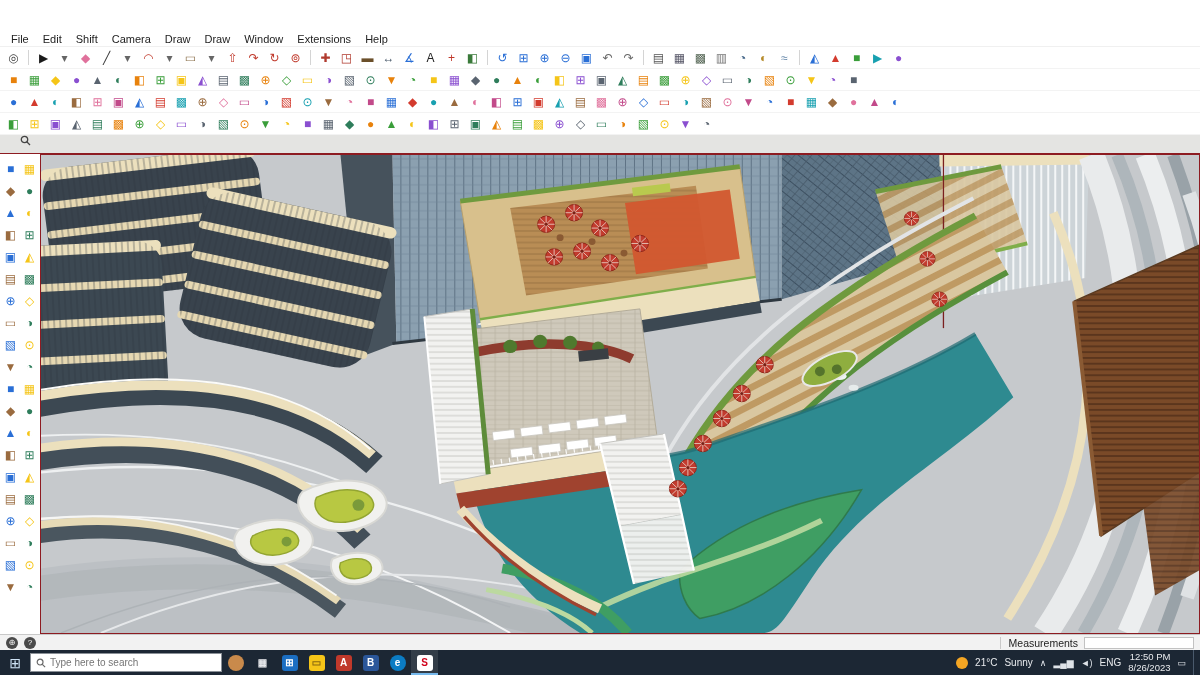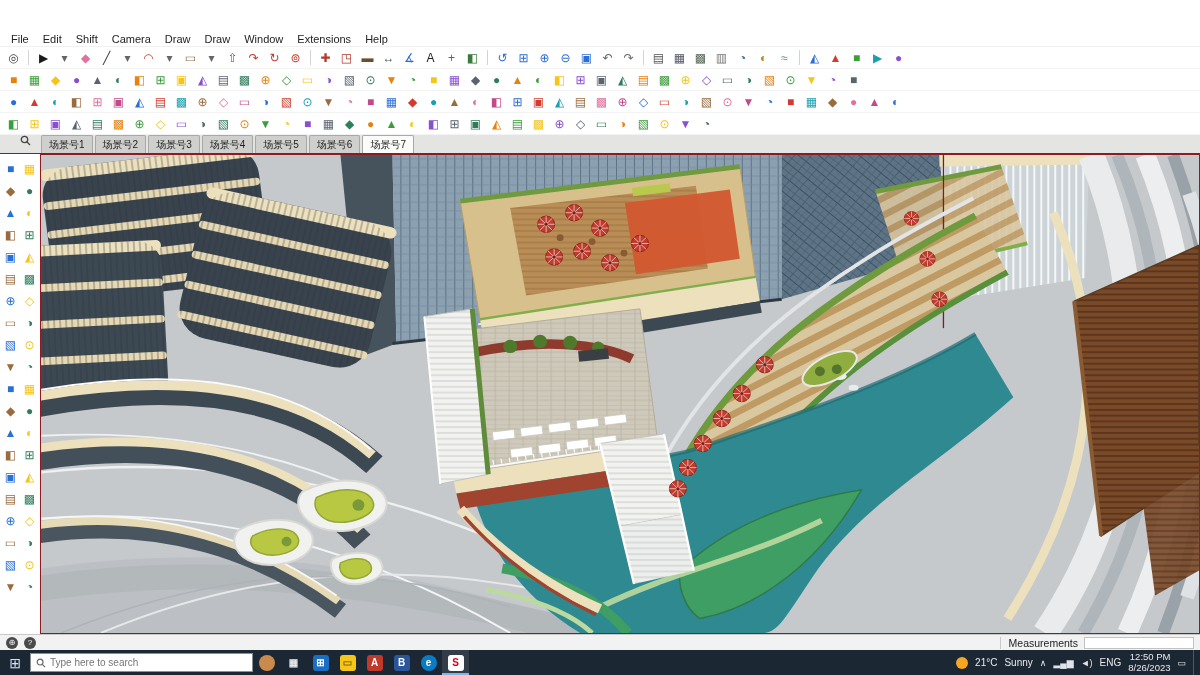--- a/index.html
+++ b/index.html
@@ -36,21 +36,21 @@
 
   
   .statusbar { height:16px; display:flex; align-items:center; gap:6px; background:#f2f2f2; border-top:1px solid #c9c9c9; font-size:10.5px; color:#222; padding:0 6px; }
   .stcirc { width:12px; height:12px; border-radius:50%; background:#4a4a4a; color:#fff; font-size:8px; display:flex; align-items:center; justify-content:center; }
   .meas-wrap { margin-left:auto; display:flex; align-items:center; gap:6px; border-left:1px solid #c9c9c9; padding-left:8px; }
   .meas-box { width:110px; height:12px; background:#fff; border:1px solid #c2c2c2; font-size:10px; }
 
   
   .taskbar { height:25px; background:#1c2734; display:flex; align-items:center; color:#e8eaed; }
   .start { width:30px; height:25px; display:flex; align-items:center; justify-content:center; font-size:14px; color:#cfe3f5; cursor:default; }
-  .searchbox { width:223px; height:19px; background:#fff; border:1px solid #8a9097; display:flex; align-items:center; gap:4px; padding:0 5px; }
+  .searchbox { width:192px; height:19px; background:#fff; border:1px solid #8a9097; display:flex; align-items:center; gap:4px; padding:0 5px; }
   .searchbox input { border:none; outline:none; font-size:10px; width:150px; color:#555; font-family:"Liberation Sans",sans-serif; background:transparent; }
   .tapp { width:27px; height:25px; display:flex; align-items:center; justify-content:center; cursor:default; }
   .tapp.active { background:rgba(255,255,255,.10); box-shadow:inset 0 -2px 0 #76b9ed; }
   .tglyph { width:16px; height:16px; border-radius:3px; display:flex; align-items:center; justify-content:center; font-size:10px; font-weight:bold; }
   .tglyph.round { border-radius:50%; }
   .tray { margin-left:auto; display:flex; align-items:center; gap:7px; font-size:10px; padding-right:3px; }
   .sun { width:12px; height:12px; border-radius:50%; background:#f5a623; }
   .trayico { font-size:9px; color:#dfe3e8; }
   .clock { text-align:right; font-size:9.5px; line-height:1.15; }
   .showdesk { width:4px; height:25px; border-left:1px solid #4a5a6c; }
@@ -246,29 +246,20 @@
       <span class="ticon" style="color: rgb(90, 100, 112);">◔</span>
     </div>
 
   <div class="tabsbar">
     <span class="mag">
       <svg width="11" height="11" viewBox="0 0 11 11">
           <circle cx="4.5" cy="4.5" r="3.2" fill="none" stroke="#444" stroke-width="1.3"></circle>
           <line x1="7" y1="7" x2="10" y2="10" stroke="#444" stroke-width="1.3"></line>
         </svg>
     </span>
-    <span style="display:flex;gap:2px;align-items:flex-end">
-        <span class="tab">场景号1</span>
-        <span class="tab">场景号2</span>
-        <span class="tab">场景号3</span>
-        <span class="tab">场景号4</span>
-        <span class="tab">场景号5</span>
-        <span class="tab">场景号6</span>
-        <span class="tab active">场景号7</span>
-      </span>
   </div>
 
   <div class="main">
     <div class="lefttools">
         <span class="lticon" style="color: rgb(42, 111, 214);">■</span>
         <span class="lticon" style="color: rgb(245, 197, 24);">▦</span>
         <span class="lticon" style="color: rgb(154, 107, 63);">◆</span>
         <span class="lticon" style="color: rgb(46, 125, 91);">●</span>
         <span class="lticon" style="color: rgb(42, 111, 214);">▲</span>
         <span class="lticon" style="color: rgb(245, 197, 24);">◐</span>

